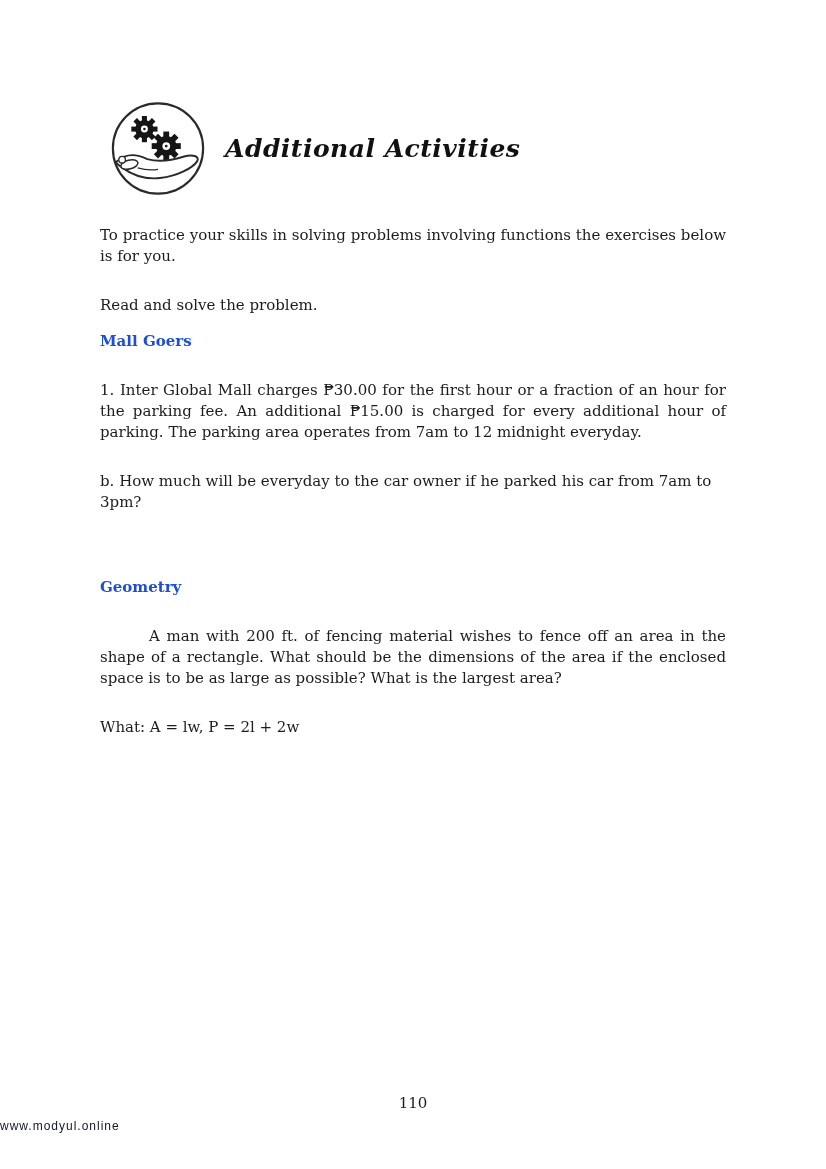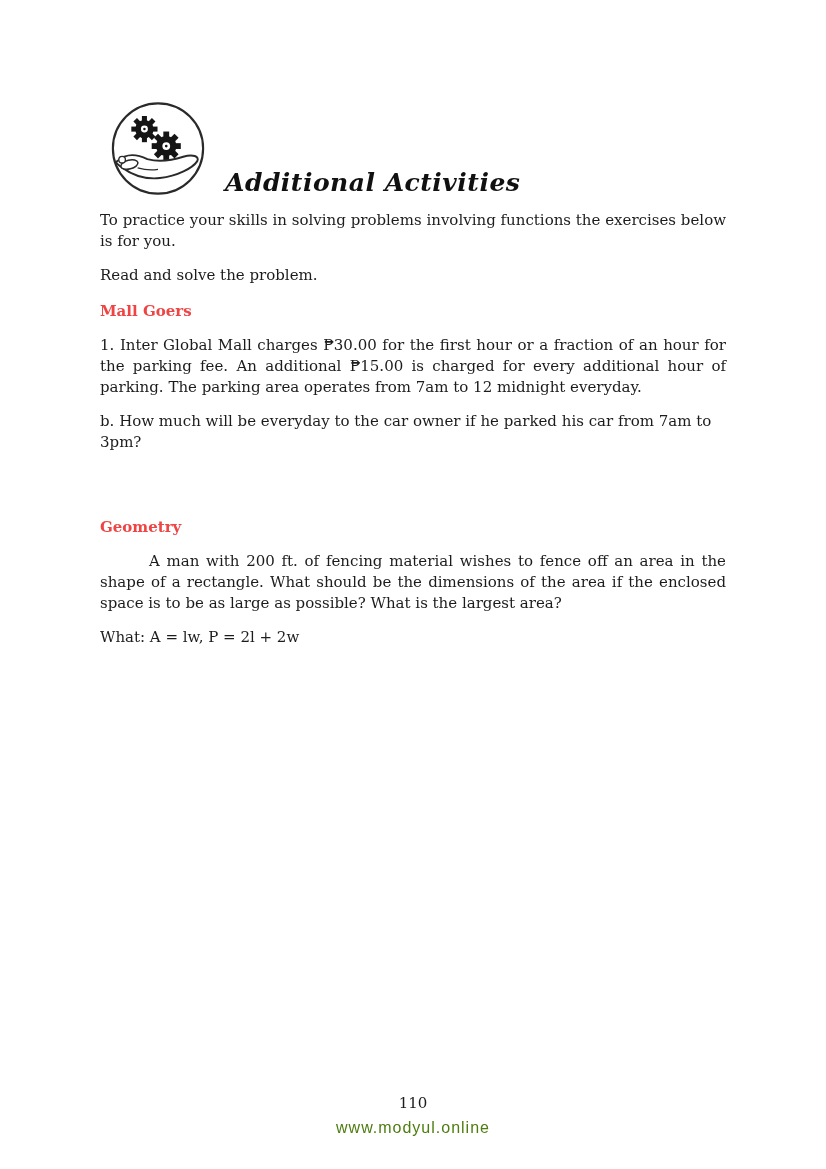--- a/index.html
+++ b/index.html
@@ -9,67 +9,67 @@
     width: 826px;
     height: 1169px;
     margin: 0 auto;
     background: #ffffff;
     font-family: "DejaVu Serif", "Liberation Serif", serif;
     color: #1c1c1c;
     overflow: hidden;
   }
   .header {
     display: flex;
-    align-items: flex-end;
+    align-items: center;
     gap: 17px;
     margin: 100px 100px 0 108px;
   }
   .header-icon { width: 100px; height: 97px; flex: 0 0 auto; }
   .page-title {
     font-size: 25px;
     font-weight: bold;
     font-style: italic;
     letter-spacing: 0.5px;
     color: #111111;
   }
   .content {
     margin: 0 100px;
     font-size: 15px;
     line-height: 21px;
   }
-  .content p { margin-top: 13px; }
+  .content p { margin-top: 28px; }
   .justify { text-align: justify; }
   .section-heading {
     margin-top: 15px;
     font-size: 15px;
     font-weight: bold;
-    color: #ef4444;
+    color: #1d4ed8;
   }
   .section-heading.spaced { margin-top: 64px; }
   .indent-first { text-indent: 49px; }
   .hint-line { margin-top: 0; }
   .page-number {
     position: absolute;
     top: 1094px;
     left: 0;
     width: 100%;
     text-align: center;
     font-size: 15px;
     color: #1c1c1c;
   }
   .watermark {
     position: absolute;
     top: 1119px;
     left: 0;
     width: 100%;
-    text-align: center;
+    text-align: left;
     font-family: "Liberation Sans", "DejaVu Sans", sans-serif;
-    font-size: 16px;
+    font-size: 12px;
     letter-spacing: 1px;
-    color: #4d7c0f;
+    color: #0f172a;
   }
 </style>
 </head>
 <body>
 
 <div class="page">
 
   <div class="header">
     <svg class="header-icon" viewBox="0 0 100 100" aria-hidden="true">
 

